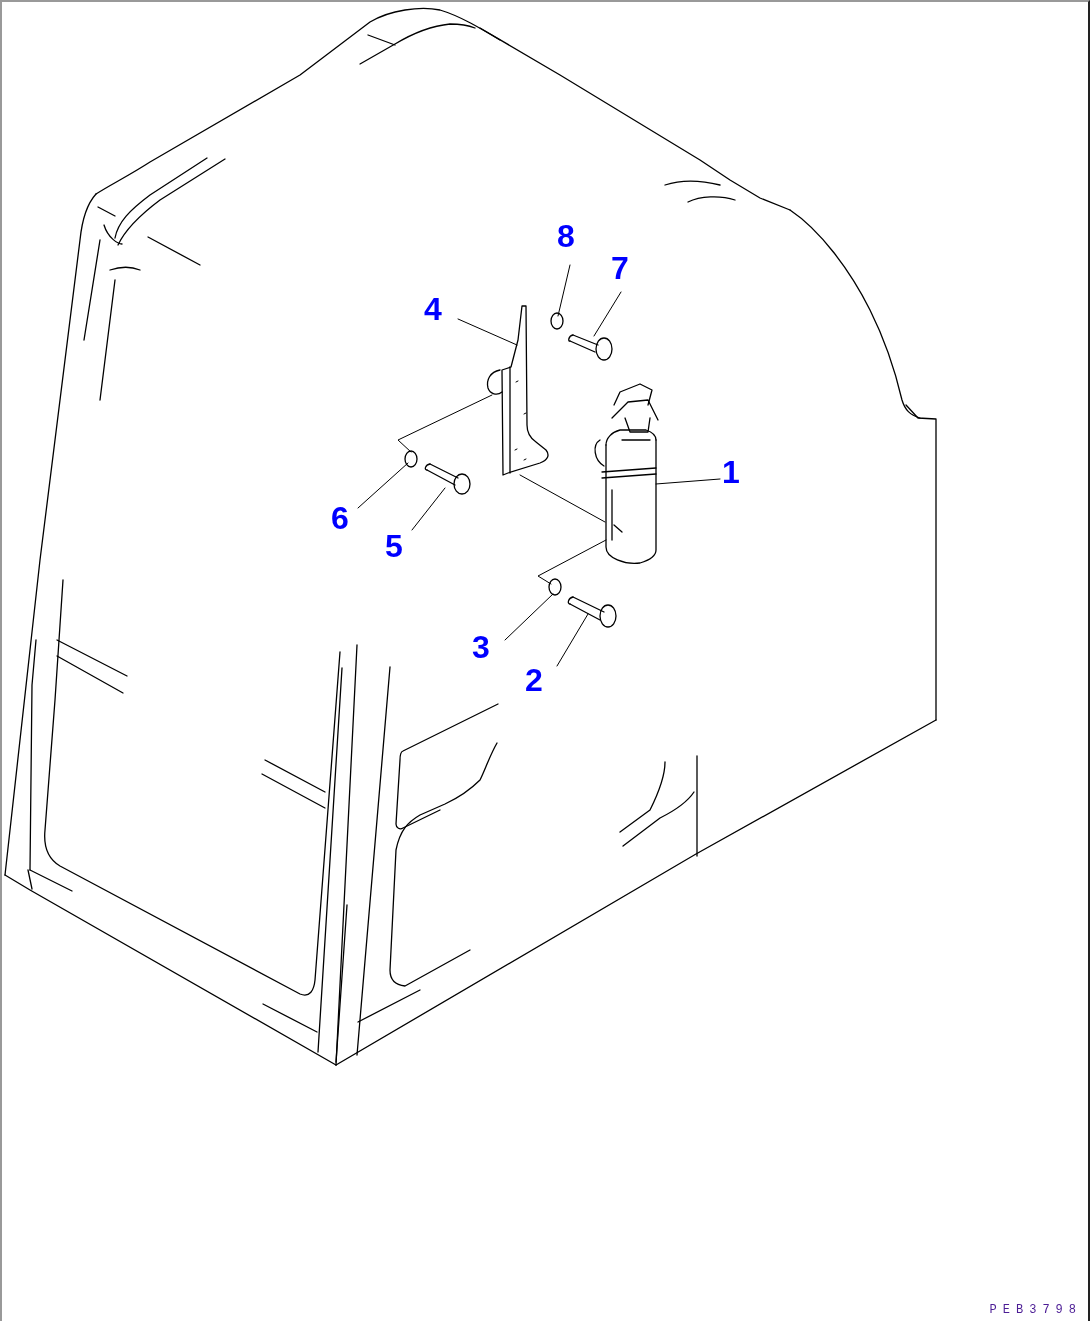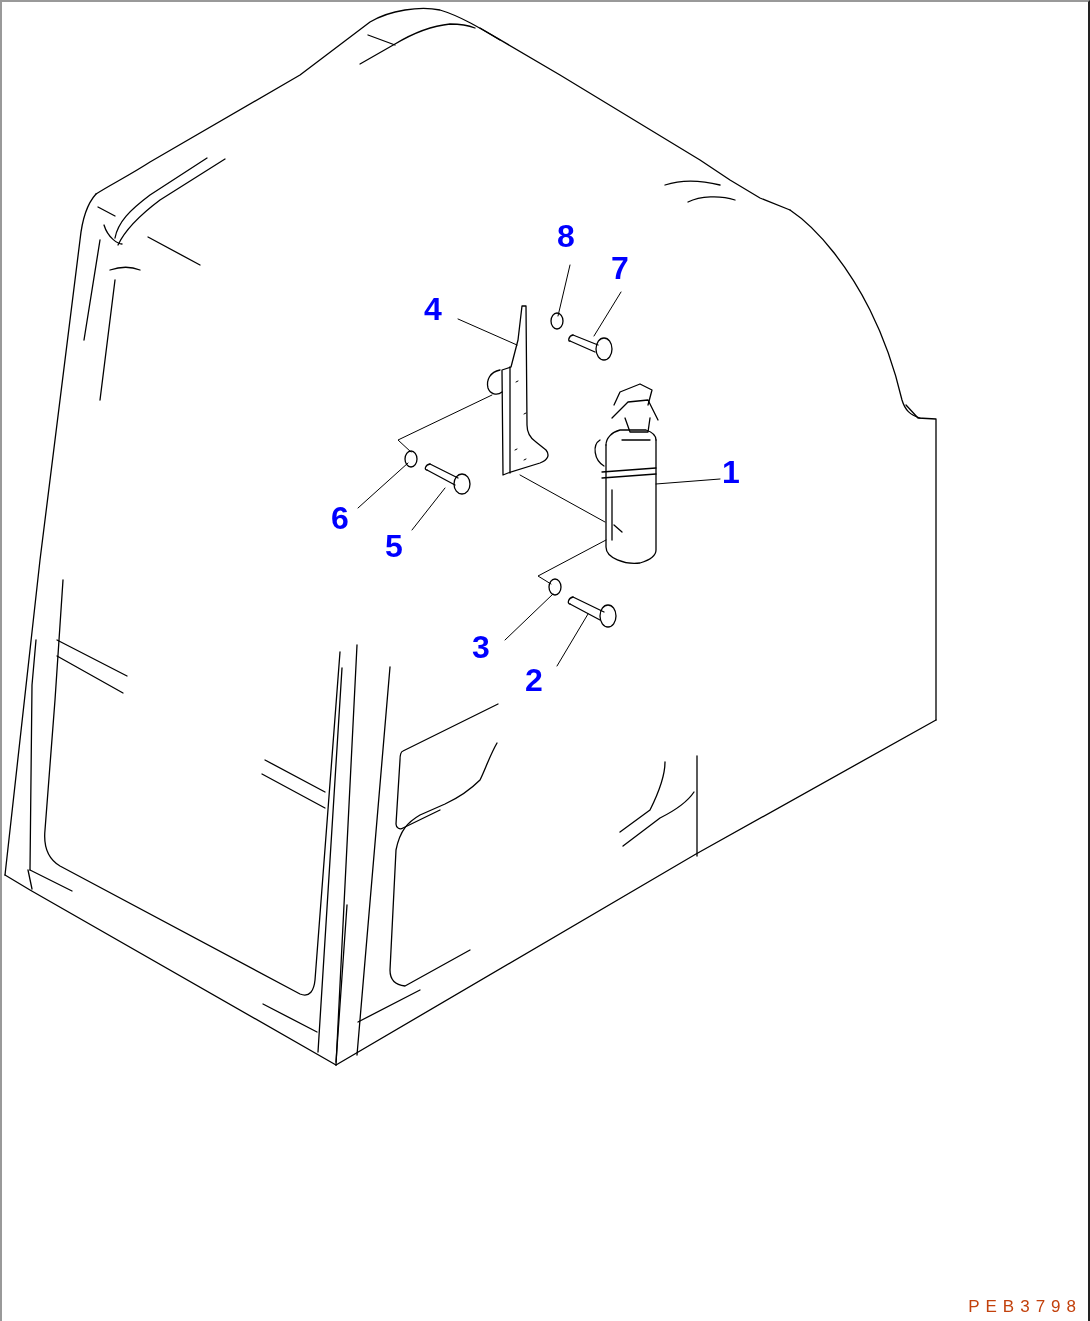--- a/index.html
+++ b/index.html
@@ -2,21 +2,21 @@
 <html><head>
 <meta charset="utf-8">
 <style>
   html, body { margin: 0; padding: 0; background: #ffffff; }
   body { width: 1090px; height: 1321px; position: relative; overflow: hidden; font-family: "Liberation Sans", sans-serif; }
   .frame { position: absolute; left: 0; top: 0; width: 1090px; height: 1321px; box-sizing: border-box; border-top: 2px solid #999999; border-left: 2px solid #999999; border-right: 2px solid #222222; }
   svg.drawing { position: absolute; left: 0; top: 0; width: 1090px; height: 1321px; }
   svg.drawing .ln { fill: none; stroke: #000000; stroke-width: 1.3; stroke-linecap: round; stroke-linejoin: round; }
   svg.drawing .thin { fill: none; stroke: #000000; stroke-width: 1; stroke-linecap: round; }
   .callout { position: absolute; font-family: "Liberation Sans", sans-serif; font-weight: bold; font-size: 32px; line-height: 32px; color: #0000ff; }
-  .drawing-id { position: absolute; right: 8px; bottom: 4px; font-family: Liberation Sans, sans-serif; font-size: 17px; letter-spacing: 6px; color: #c2410c; }
+  .drawing-id { position: absolute; right: 8px; bottom: 4px; font-family: Liberation Mono, monospace; font-size: 12px; letter-spacing: 6px; color: #4c1d95; }
 </style>
 </head>
 <body>
 
 <div class="frame"></div>
 
 <svg class="drawing" viewBox="0 0 1090 1321" xmlns="http://www.w3.org/2000/svg">
 
   <g>
 

